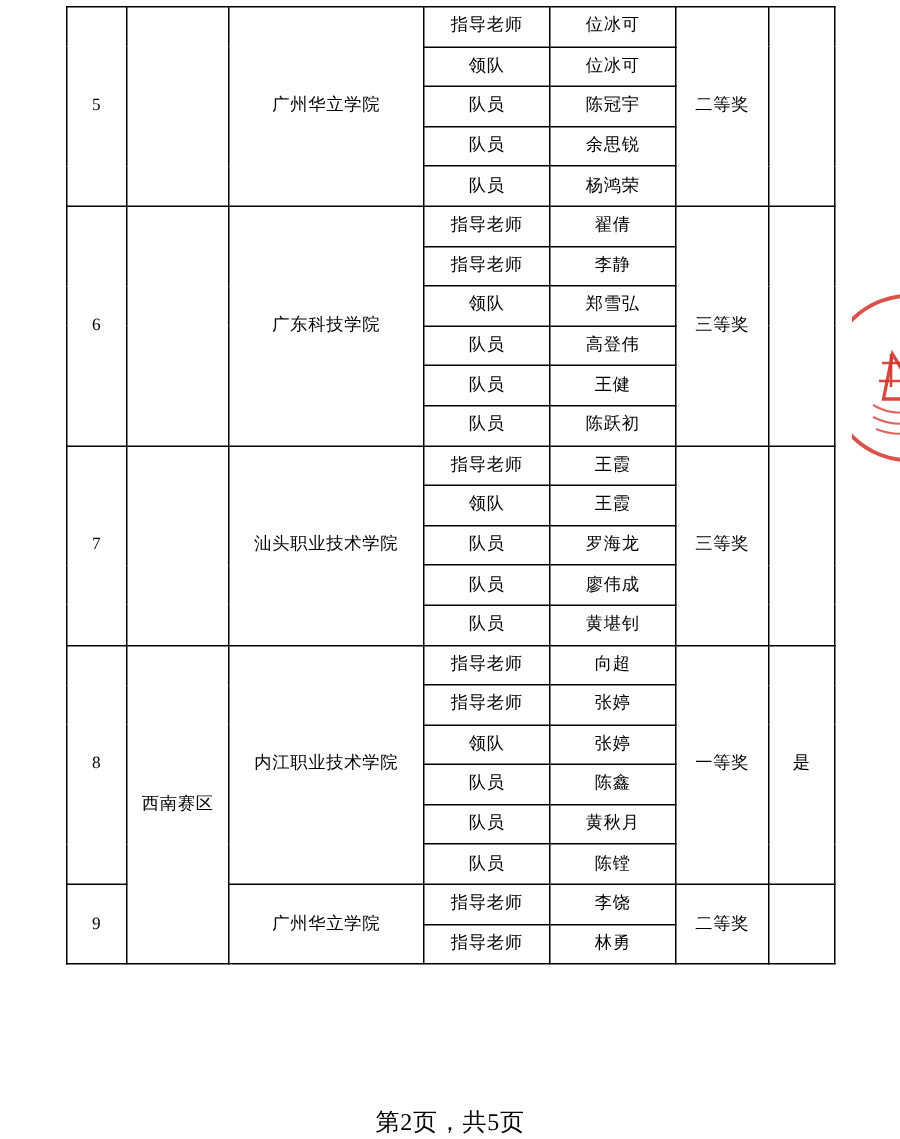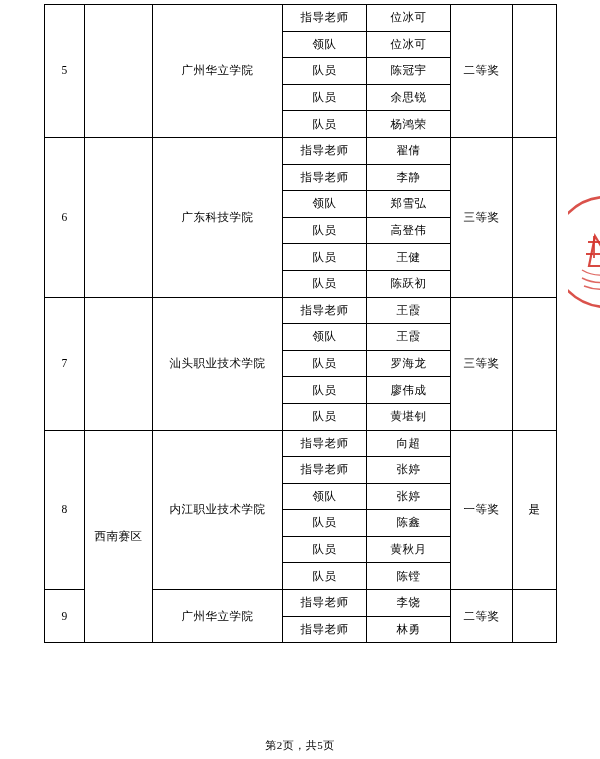--- a/index.html
+++ b/index.html
@@ -50,21 +50,21 @@
   .col-name   { width: 84px; }
   .col-award  { width: 62px; }
   .col-flag   { width: 44px; }
 
   .footer {
     position: absolute;
     left: 0;
     top: 738px;
     width: 600px;
     text-align: center;
-    font-size: 11px;
+    font-size: 16px;
     font-family: "Liberation Serif", "DejaVu Serif", serif;
     letter-spacing: 0.5px;
   }
 
   
   .seal {
     position: absolute;
     left: 568px;
     top: 192px;
     width: 78px;

